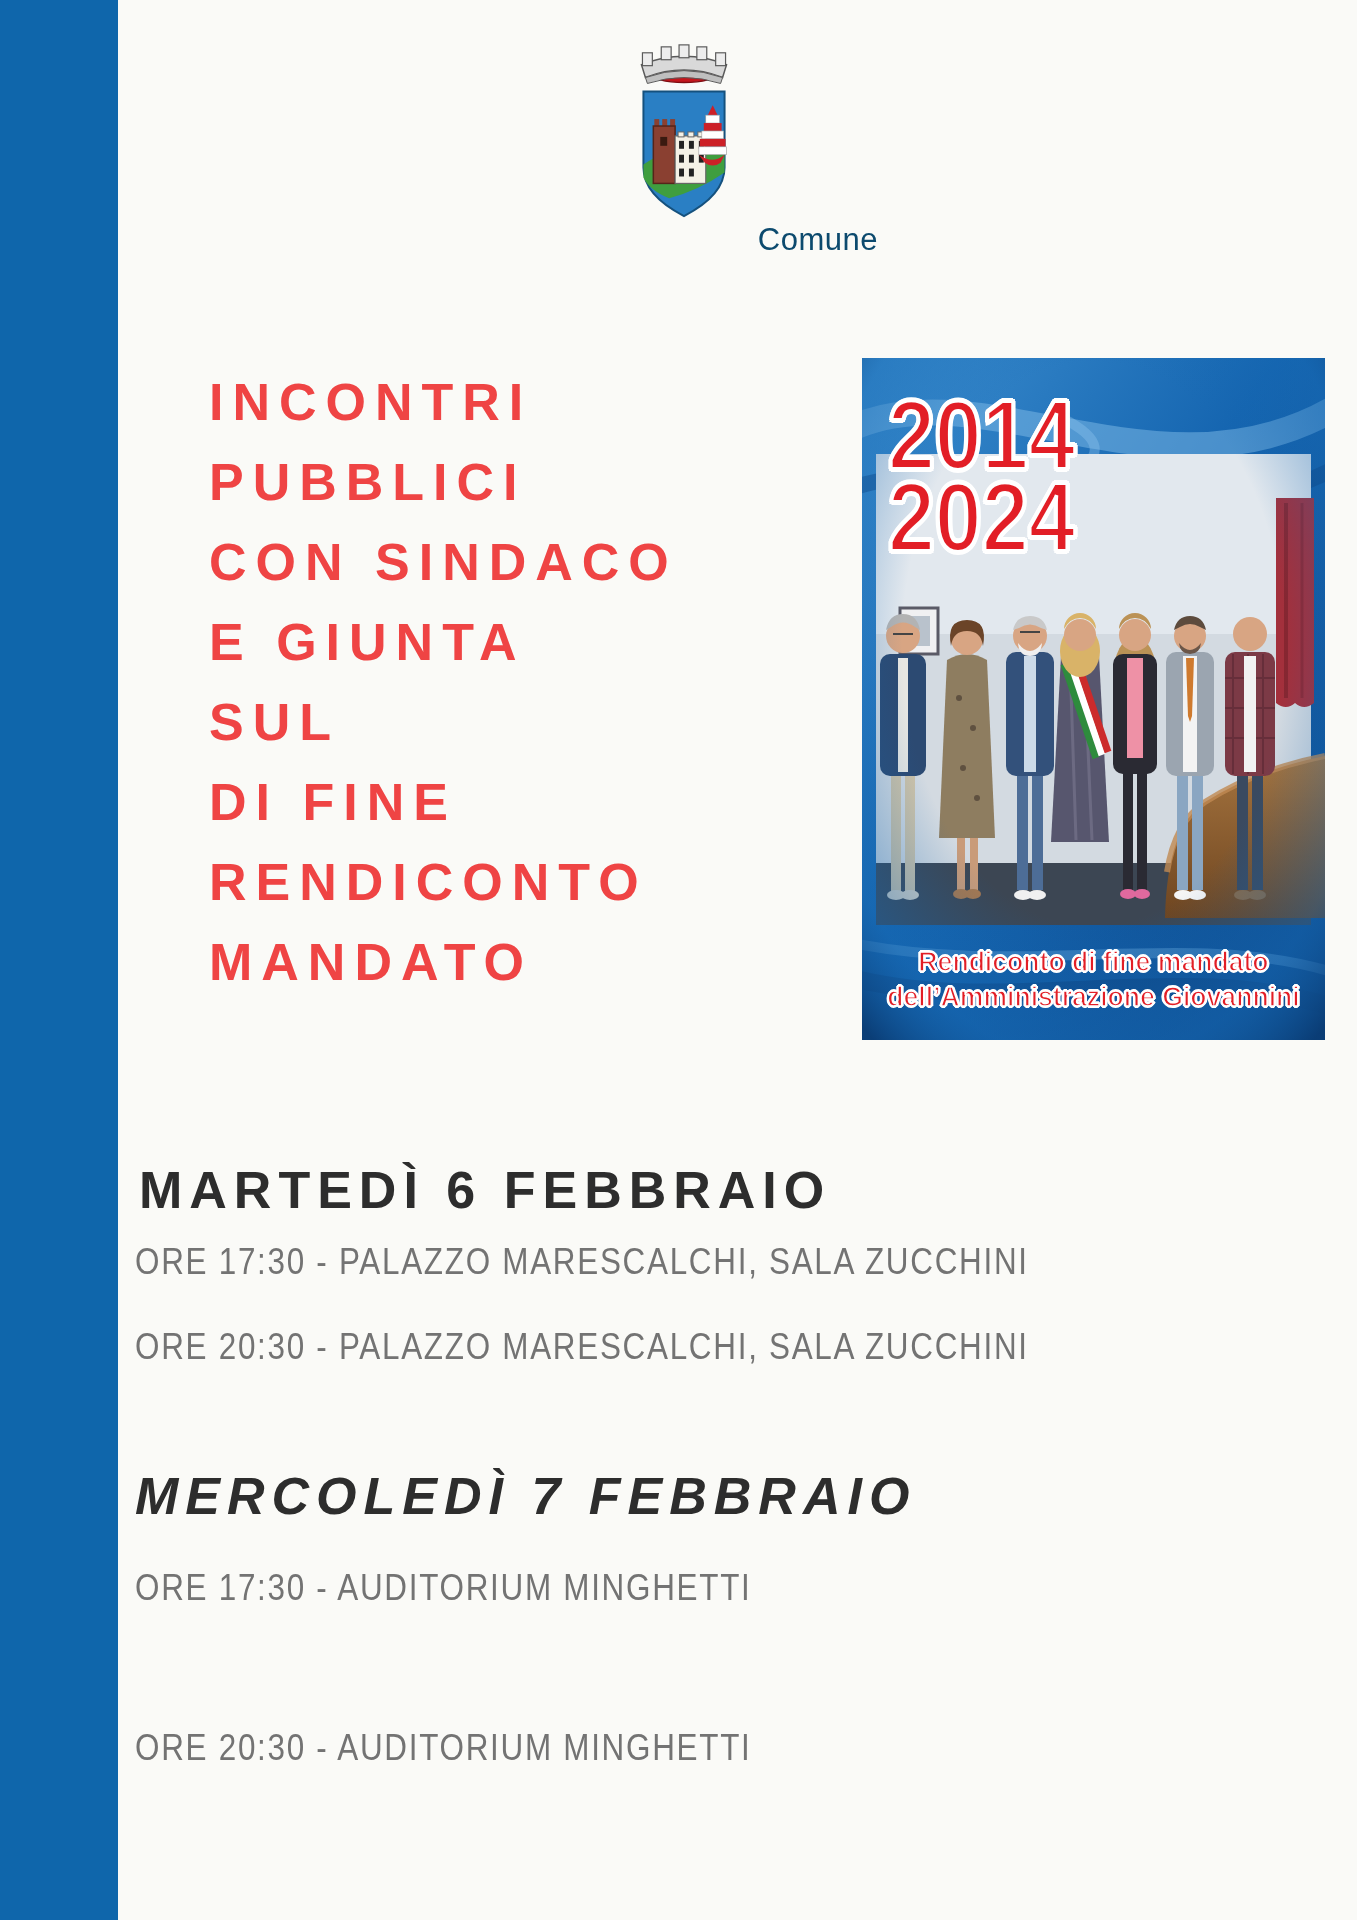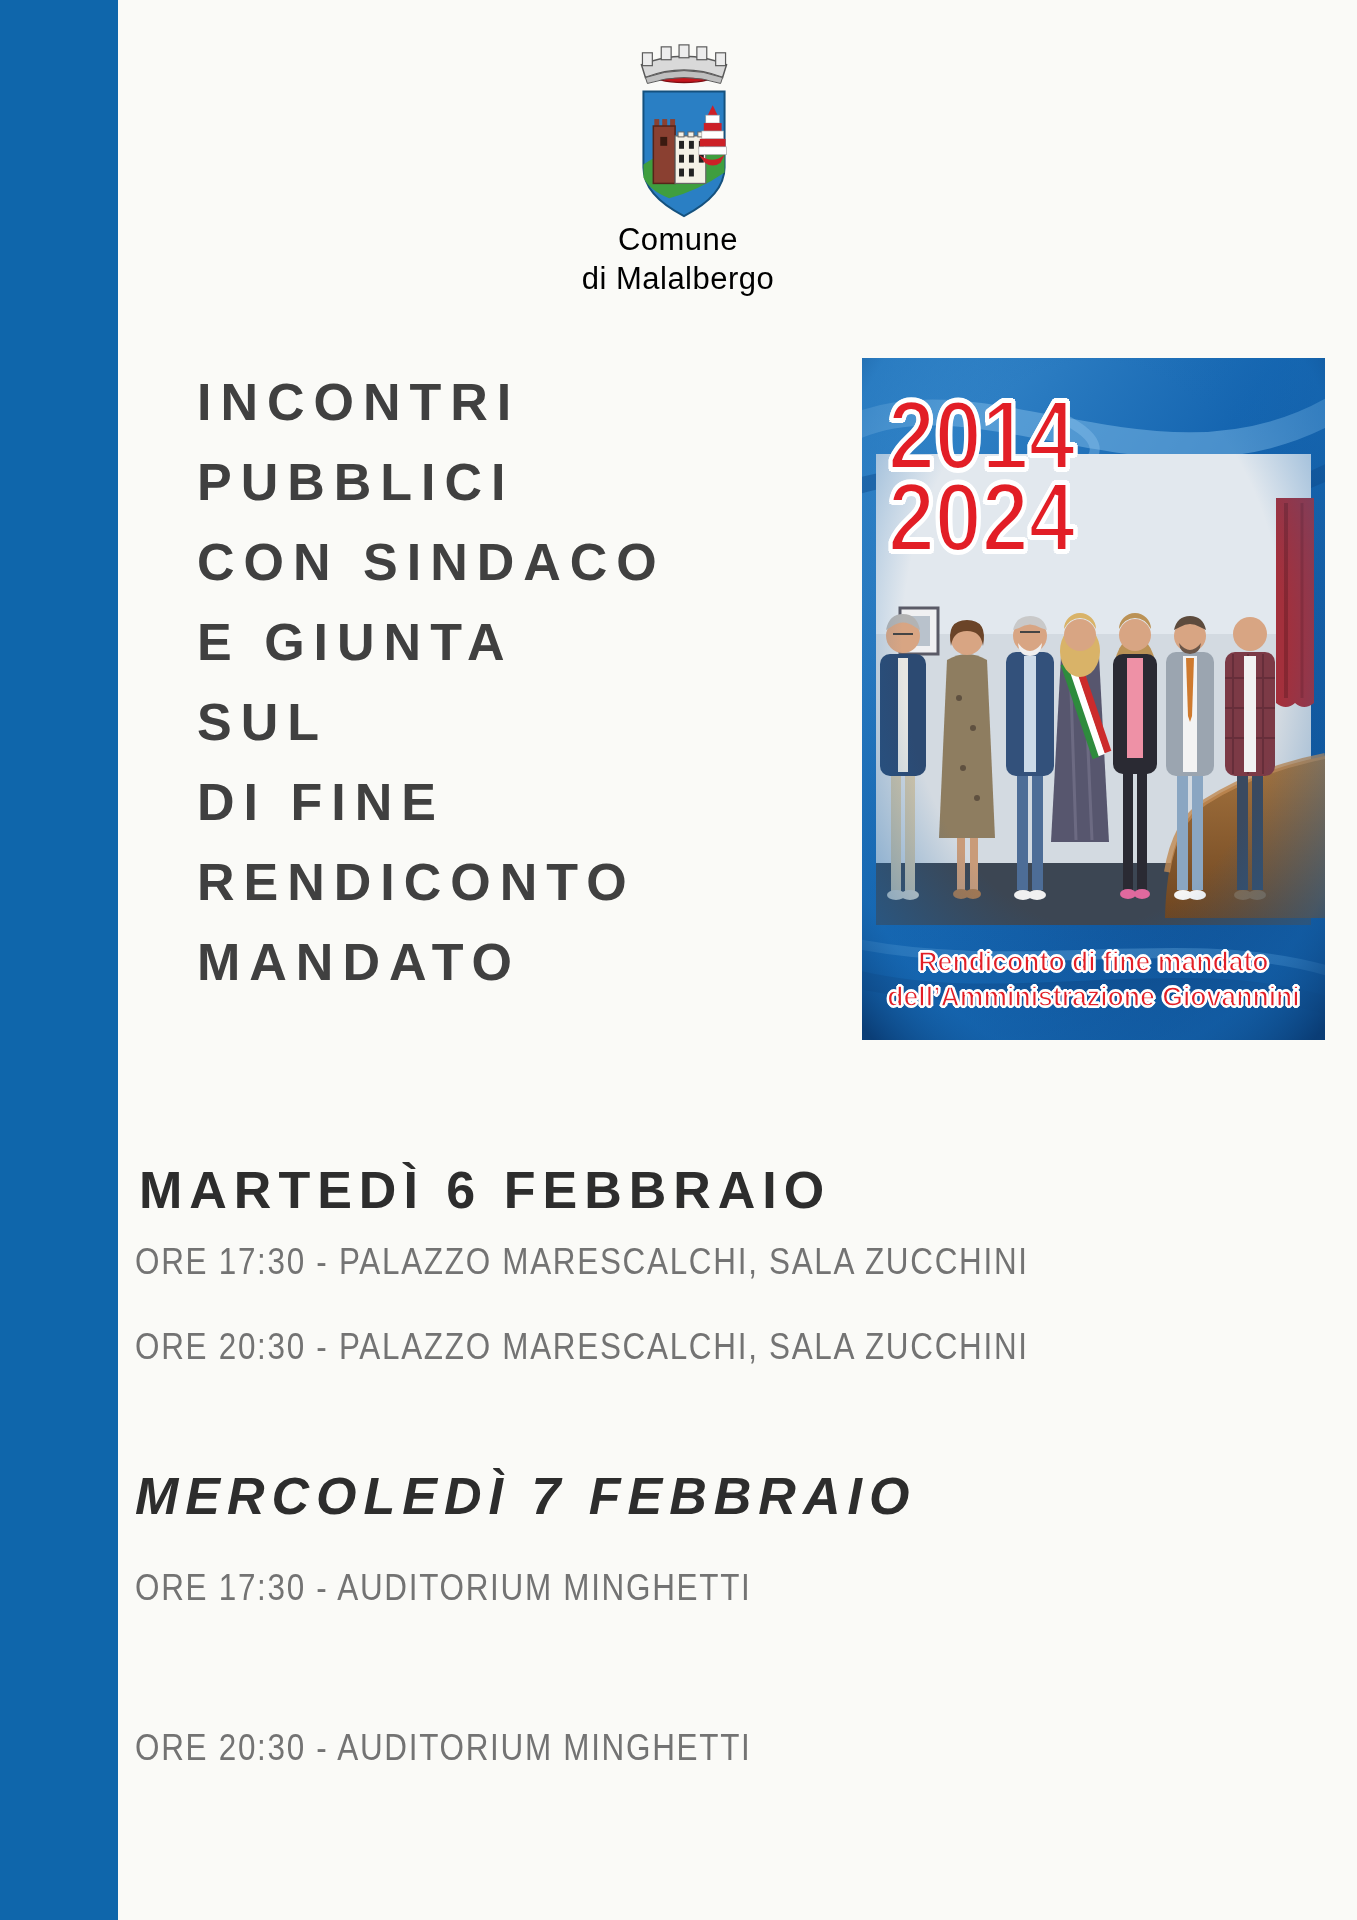--- a/index.html
+++ b/index.html
@@ -14,29 +14,29 @@
 
   .accent-bar{
     left:0;top:0;width:118px;height:1920px;
     background:#0F66AB;
   }
 
   
   .crest{left:629px;top:34px;width:110px;height:188px;}
   .muni-name{
     left:478px;top:220px;width:400px;
-    text-align:center;color:#000000;
+    text-align:right;color:#0c4a6e;
     font-size:31px;line-height:39px;font-weight:500;
     letter-spacing:.5px;
   }
 
   
   .poster-title{
-    left:197px;top:362px;
-    color:#404040;font-weight:bold;
+    left:209px;top:362px;
+    color:#ef4444;font-weight:bold;
     font-size:52px;line-height:80px;letter-spacing:9px;
     white-space:nowrap;
   }
   .poster-title .t-line{display:block;}
 
   
   .cover{
     left:862px;top:358px;width:531px;height:682px;
     margin:0;overflow:hidden;
   }
@@ -128,21 +128,20 @@
       <rect x="73" y="98" width="22" height="8" fill="#FFFFFF" stroke="#999" stroke-width=".6"></rect>
       <rect x="71" y="106" width="26" height="8" fill="#CC2027"></rect>
       <rect x="70" y="114" width="28" height="8" fill="#FFFFFF" stroke="#999" stroke-width=".6"></rect>
       <path d="M70,122 Q84,132 96,122 L92,130 Q84,136 76,130 Z" fill="#CC2027"></path>
     </g>
   </g>
 </svg>
 
 <div class="abs muni-name">
   <div>Comune</div>
-  <div>di Malalbergo</div>
 </div>
 
 <h1 class="abs poster-title" style="margin:0">
   <span class="t-line">INCONTRI</span>
   <span class="t-line">PUBBLICI</span>
   <span class="t-line">CON SINDACO</span>
   <span class="t-line">E GIUNTA</span>
   <span class="t-line">SUL</span>
   <span class="t-line">DI FINE</span>
   <span class="t-line">RENDICONTO</span>

